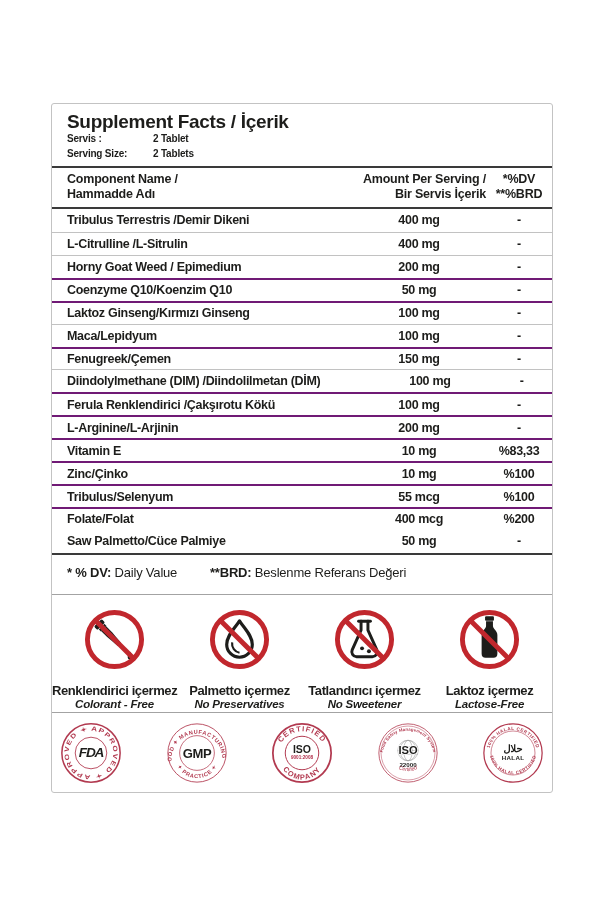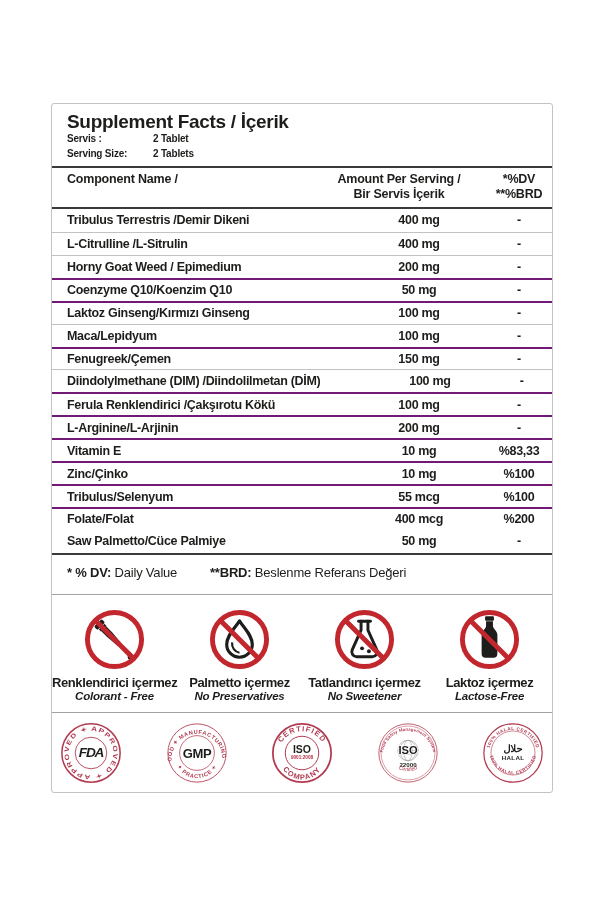--- a/index.html
+++ b/index.html
@@ -11,21 +11,21 @@
   
   .head{box-sizing:border-box;height:64px;padding:7px 15px 0;border-bottom:2.5px solid #3a3a3a;}
   .title{font-size:19px;font-weight:bold;letter-spacing:-0.3px;line-height:21px;}
   .srv-row{font-size:10px;font-weight:bold;line-height:14.5px;letter-spacing:-0.2px;}
   .srv-label{display:inline-block;width:86px;}
 
   
   .cols{box-sizing:border-box;height:41px;border-bottom:2.5px solid #3a3a3a;display:flex;padding-top:4px;}
   .colh{font-size:12.5px;font-weight:bold;line-height:15px;letter-spacing:-0.2px;}
   .c1{flex:1;padding-left:15px;white-space:nowrap;overflow:visible;}
-  .c2h{width:182px;box-sizing:border-box;padding-left:8px;text-align:center;}
+  .c2h{width:182px;box-sizing:border-box;padding-left:8px;text-align:right;}
   .c2{width:182px;box-sizing:border-box;padding-left:48px;text-align:center;}
   .c3{width:66px;box-sizing:border-box;text-align:center;}
 
   
   .t-row{box-sizing:border-box;height:22.93px;display:flex;align-items:center;
          font-size:12.5px;font-weight:bold;letter-spacing:-0.3px;}
   .r-light{border-top:1px solid #c2c2c2;}
   .r-dark{border-top:2px solid #701a75;}
   .r-none{border-top:none;align-items:center;}
 
@@ -33,21 +33,21 @@
   .foot{box-sizing:border-box;height:41px;border-top:2.5px solid #3a3a3a;
         padding:10px 0 0 15px;font-size:13px;letter-spacing:-0.2px;}
   .foot b{font-weight:bold;}
   .foot .gap{display:inline-block;width:26px;}
 
   
   .claims{box-sizing:border-box;height:118px;border-top:1.5px solid #a3a3a3;
           display:flex;justify-content:space-around;align-items:flex-start;padding-top:13px;}
   .claim{width:125px;text-align:center;}
   .claim svg{display:block;margin:0 auto;}
-  .claim-title{font-size:13px;font-weight:bold;letter-spacing:-0.4px;margin-top:4px;white-space:nowrap;}
+  .claim-title{font-size:13px;font-weight:bold;letter-spacing:-0.4px;margin-top:12px;white-space:nowrap;}
   .claim-sub{font-size:11.5px;font-weight:bold;font-style:italic;letter-spacing:-0.2px;}
 
   
   .stamps{box-sizing:border-box;height:82px;border-top:1.5px solid #a3a3a3;
           display:flex;justify-content:space-between;align-items:center;padding:0 8px 0 8px;}
   .stamp{width:62px;height:62px;}
   .bc{fill:none;stroke:#b23a50;}
   .ring-t{fill:#b23a50;font-weight:bold;font-family:"Liberation Sans",sans-serif;}
   .blk{fill:#1d1d1b;font-family:"Liberation Sans",sans-serif;}
 </style>
@@ -62,20 +62,21 @@
       <span class="srv-label">Servis :</span><span>2 Tablet</span>
     </div>
     <div class="srv-row">
       <span class="srv-label">Serving Size:</span><span>2 Tablets</span>
     </div>
   </div>
 
   <div class="cols">
     <div class="c1 colh">
       <div>Component Name /</div>
+      <div>Hammadde Adı</div>
     </div>
     <div class="c2h colh">
       <div>Amount Per Serving /</div>
       <div>Bir Servis İçerik</div>
     </div>
     <div class="c3 colh">
       <div>*%DV</div>
       <div>**%BRD</div>
     </div>
   </div>

